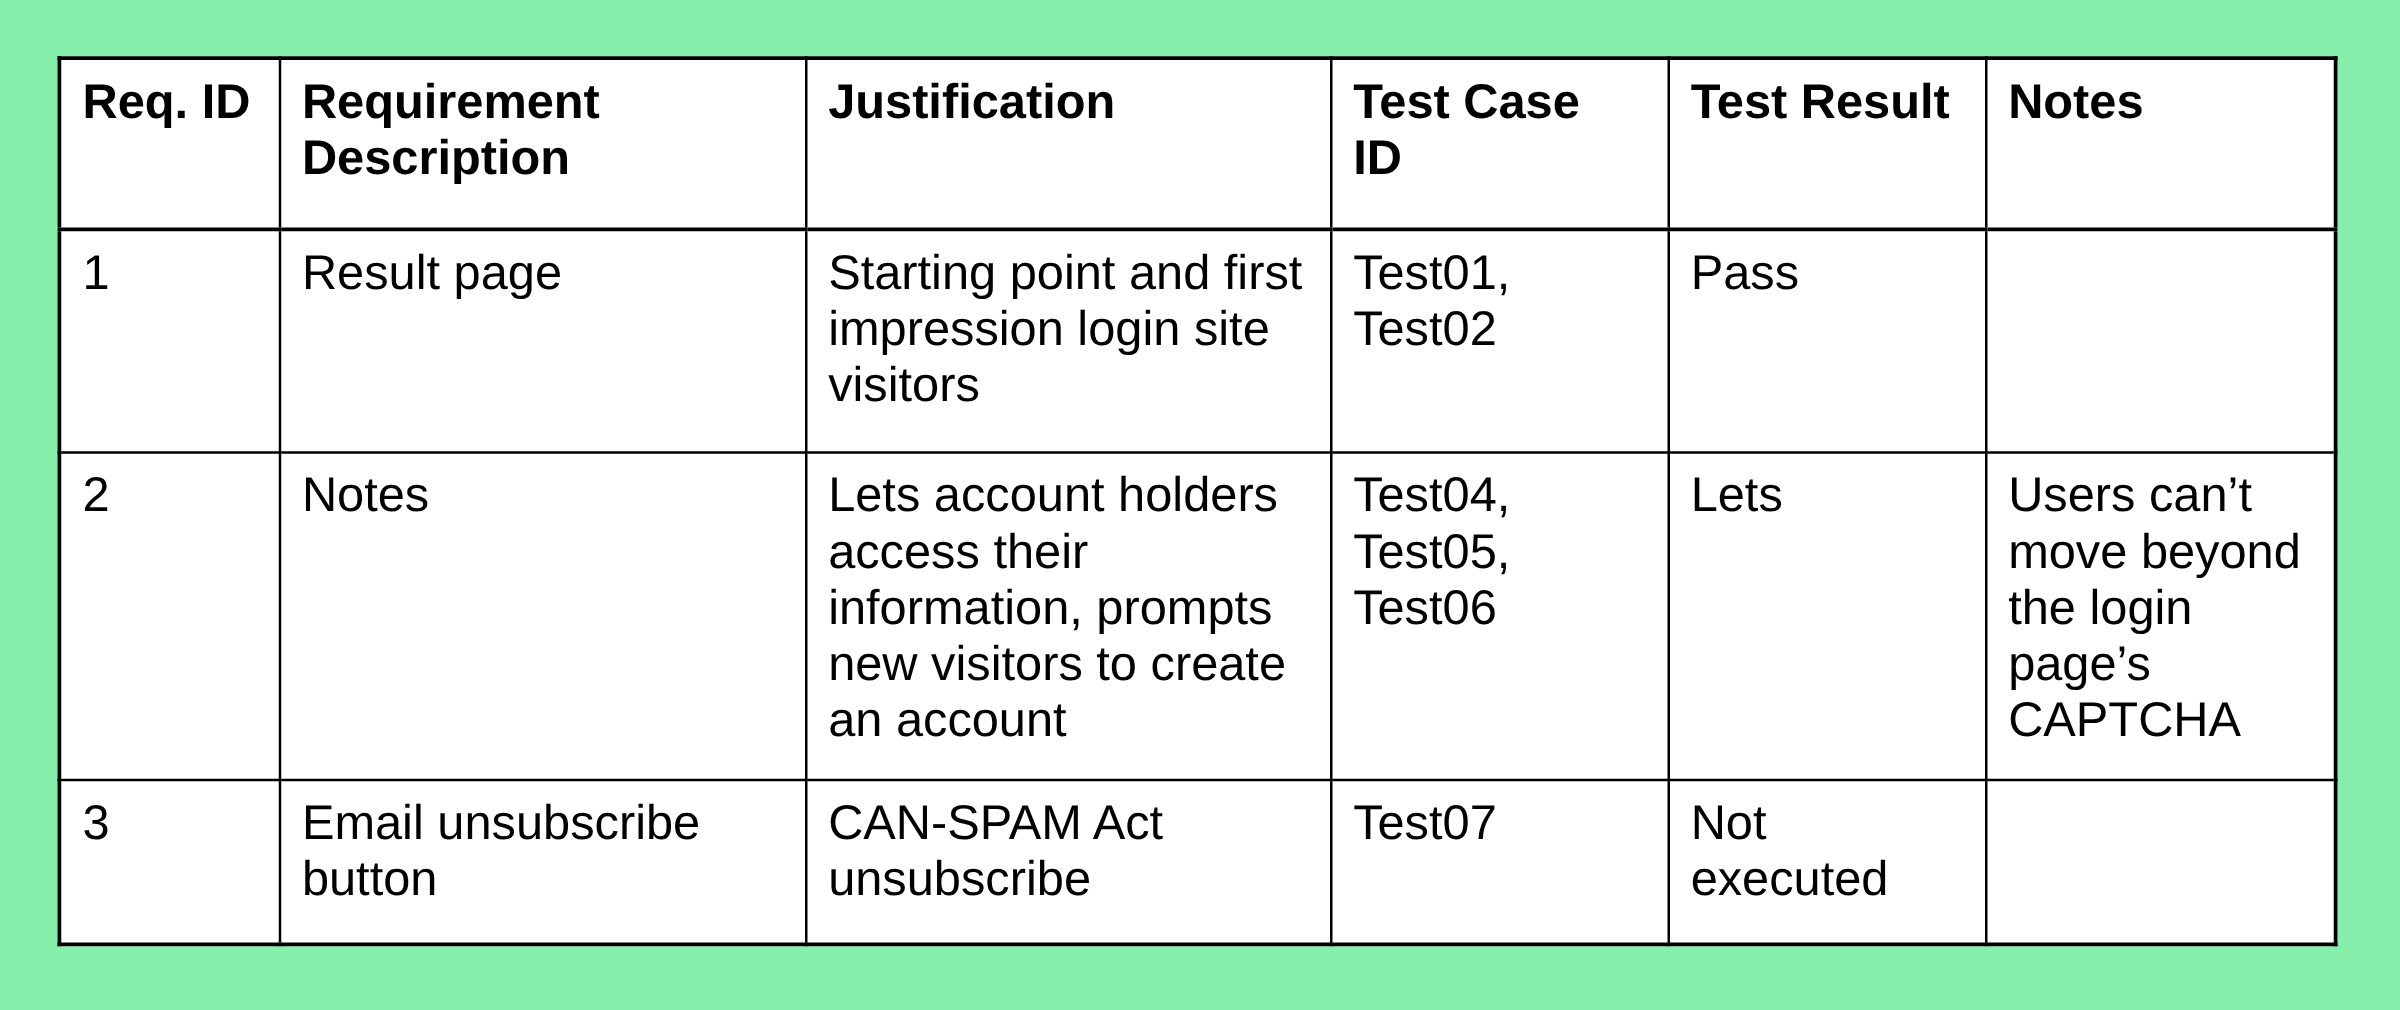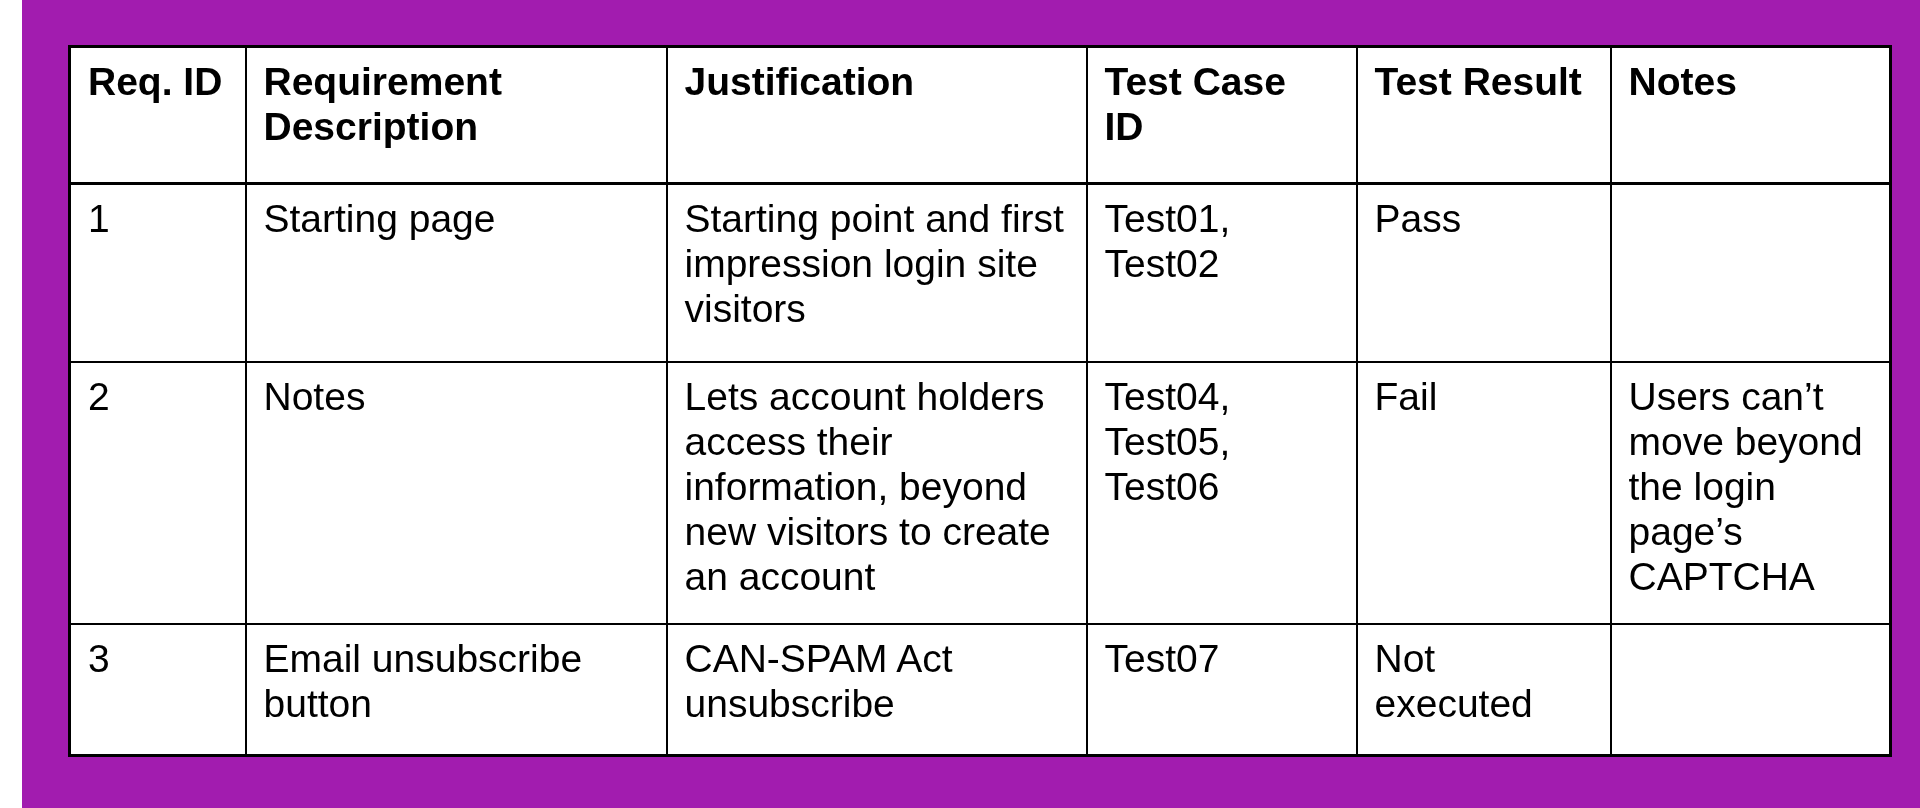--- a/index.html
+++ b/index.html
@@ -10,22 +10,21 @@
   body {
     width: 1920px;
     height: 808px;
     position: relative;
     font-family: "Liberation Sans", "DejaVu Sans", sans-serif;
     color: #000000;
   }
   .page {
     position: absolute;
     inset: 0;
-    background: #a21caf;
-    margin-left: 22px;
+    background: #86efac;
   }
   table.req-table {
     position: absolute;
     left: 46px;
     top: 45px;
     width: 1821px;
     border-collapse: collapse;
     table-layout: fixed;
     background: #ffffff;
   }
@@ -74,41 +73,41 @@
         <th>Justification</th>
         <th>Test Case
 ID</th>
         <th>Test Result</th>
         <th>Notes</th>
       </tr>
     </thead>
     <tbody>
       <tr class="body-row-0">
         <td>1</td>
-        <td>Starting page</td>
+        <td>Result page</td>
         <td>Starting point and first
 impression login site
 visitors</td>
         <td>Test01,
 Test02</td>
         <td>Pass</td>
         <td></td>
       </tr>
       <tr class="body-row-1">
         <td>2</td>
         <td>Notes</td>
         <td>Lets account holders
 access their
-information, beyond
+information, prompts
 new visitors to create
 an account</td>
         <td>Test04,
 Test05,
 Test06</td>
-        <td>Fail</td>
+        <td>Lets</td>
         <td>Users can’t
 move beyond
 the login
 page’s
 CAPTCHA</td>
       </tr>
       <tr class="body-row-2">
         <td>3</td>
         <td>Email unsubscribe
 button</td>

